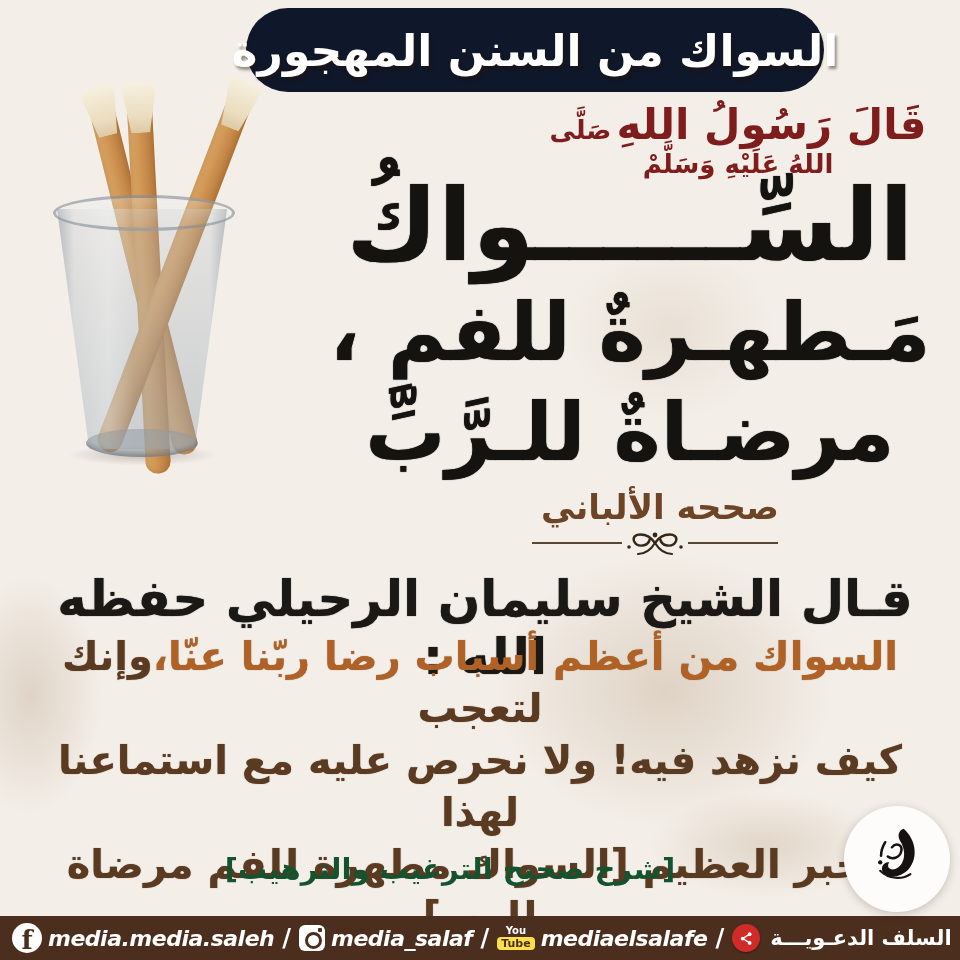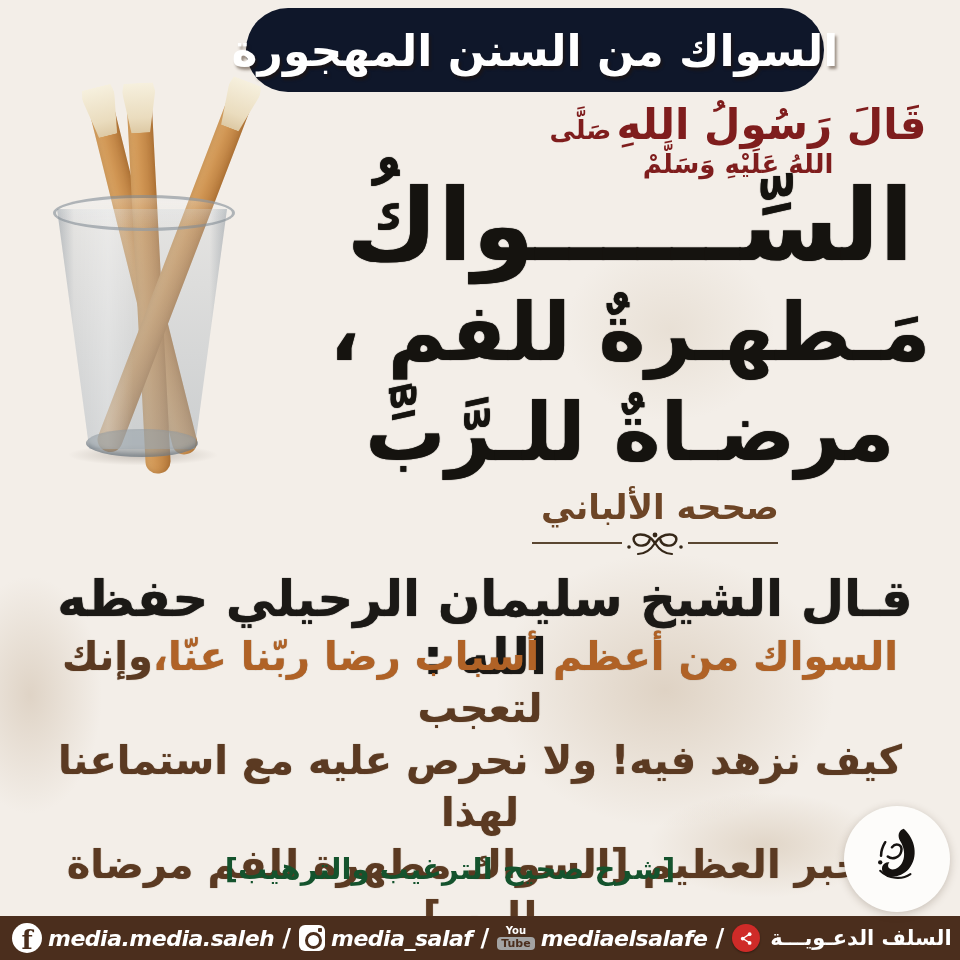--- a/index.html
+++ b/index.html
@@ -85,21 +85,21 @@
   .handle{font-size:22px;font-weight:bold;font-style:italic;letter-spacing:-.5px;white-space:nowrap;}
   .sep{font-size:24px;font-weight:bold;margin:0 2px;}
   .fb-badge{width:30px;height:30px;border-radius:50%;background:#fff;color:#4b2e1d;flex:0 0 auto;
     display:flex;align-items:flex-end;justify-content:center;overflow:hidden;}
   .fb-badge span{font-family:"DejaVu Serif",serif;font-weight:bold;font-size:26px;line-height:26px;}
   .ig-badge{width:26px;height:26px;border-radius:6px;background:#fff;position:relative;flex:0 0 auto;}
   .ig-lens{position:absolute;left:6px;top:7px;width:11px;height:11px;border:3px solid #4b2e1d;border-radius:50%;}
   .ig-dot{position:absolute;right:3px;top:3px;width:4px;height:4px;background:#4b2e1d;border-radius:1px;}
   .yt-badge{display:flex;flex-direction:column;align-items:center;flex:0 0 auto;line-height:1;}
   .yt-you{font-size:10px;font-weight:bold;color:#fff;}
-  .yt-tube{margin-top:1px;background:#a3a3a3;color:#4b2e1d;font-size:11px;font-weight:bold;
+  .yt-tube{margin-top:1px;background:#fde047;color:#4b2e1d;font-size:11px;font-weight:bold;
     border-radius:4px;padding:1px 4px;}
   .share-badge{width:28px;height:28px;border-radius:50%;background:#cf2b28;flex:0 0 auto;
     display:flex;align-items:center;justify-content:center;box-shadow:0 1px 2px rgba(0,0,0,.4);}
   .page-name{font-size:21px;font-weight:bold;direction:rtl;white-space:nowrap;margin-left:4px;}
 </style>
 </head>
 <body>
 
 <div class="poster">
 

